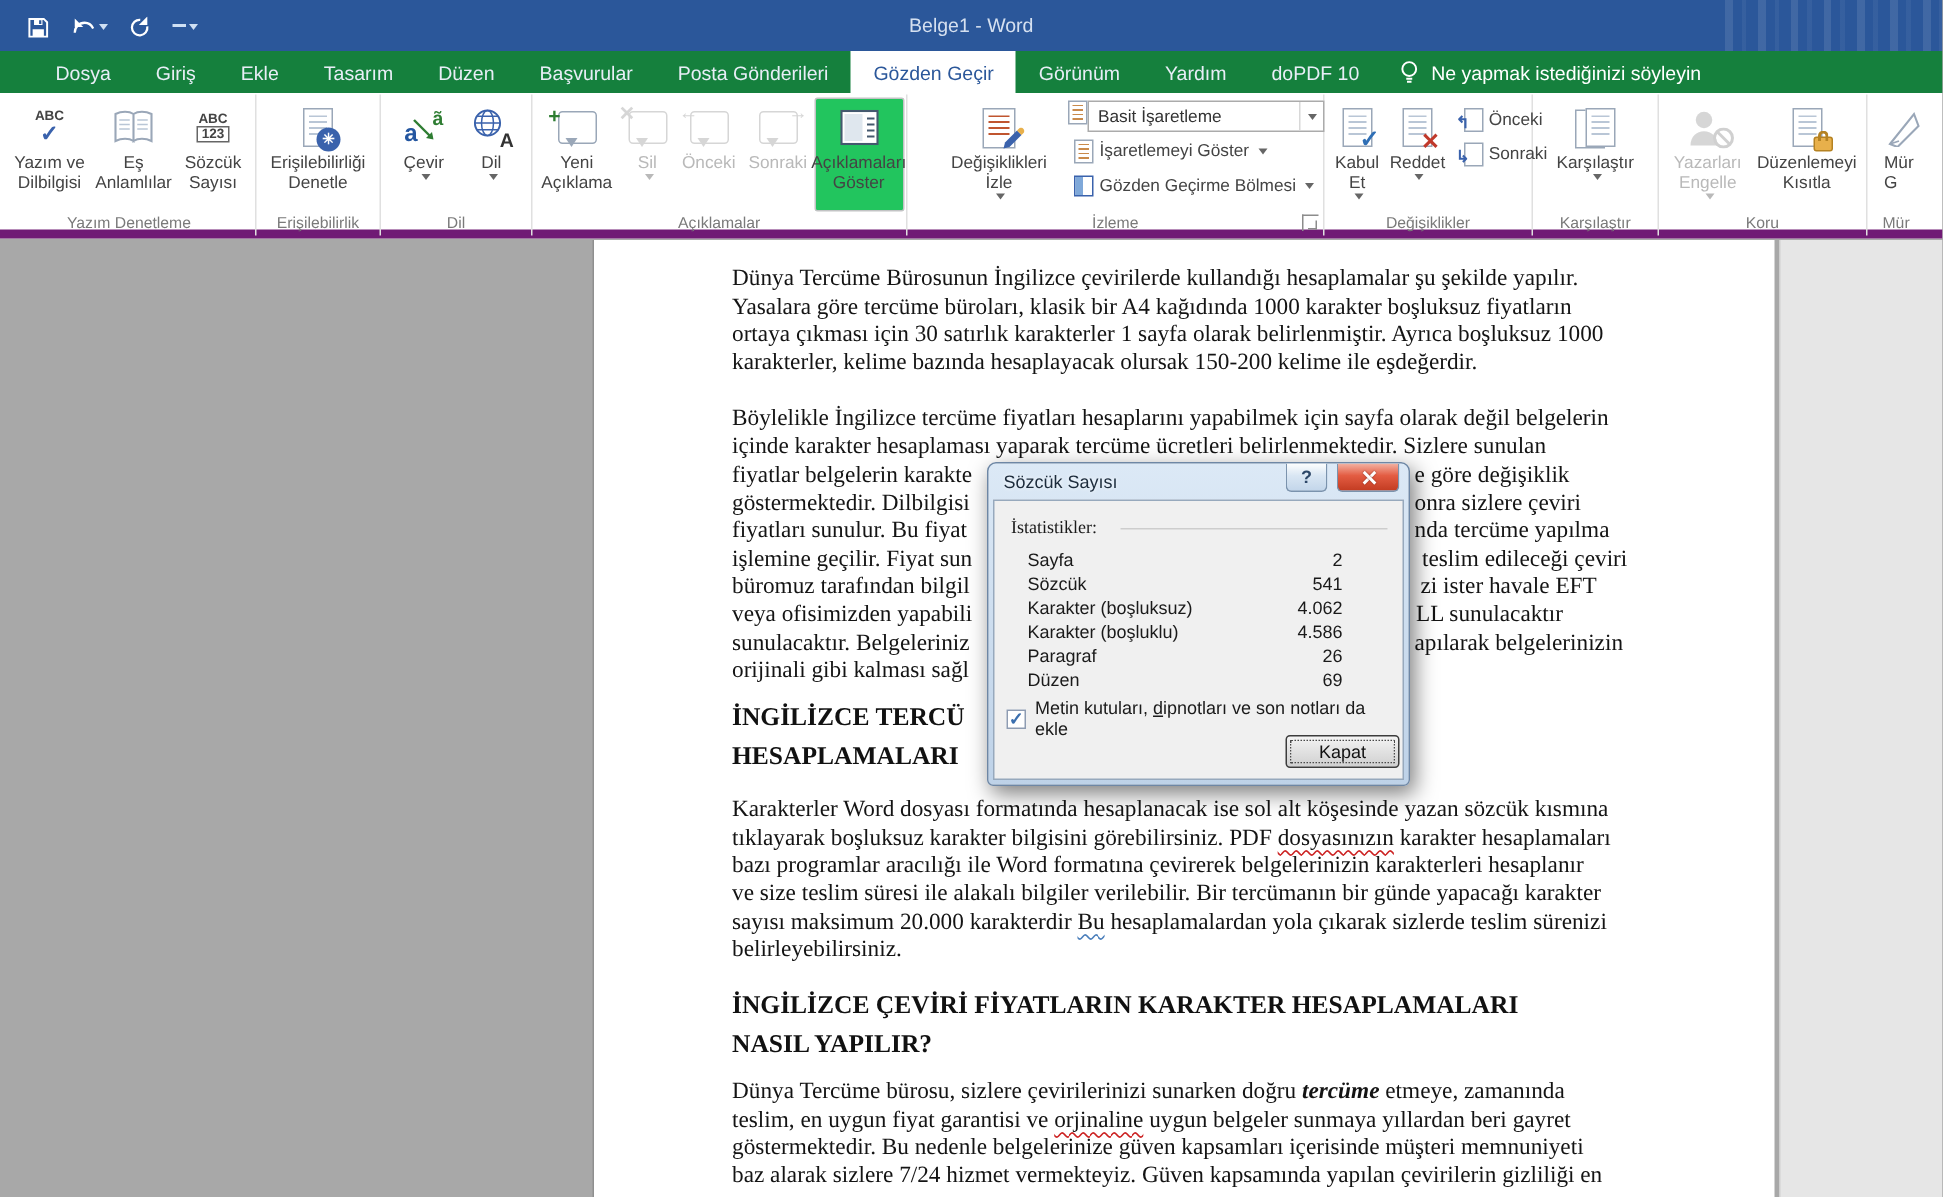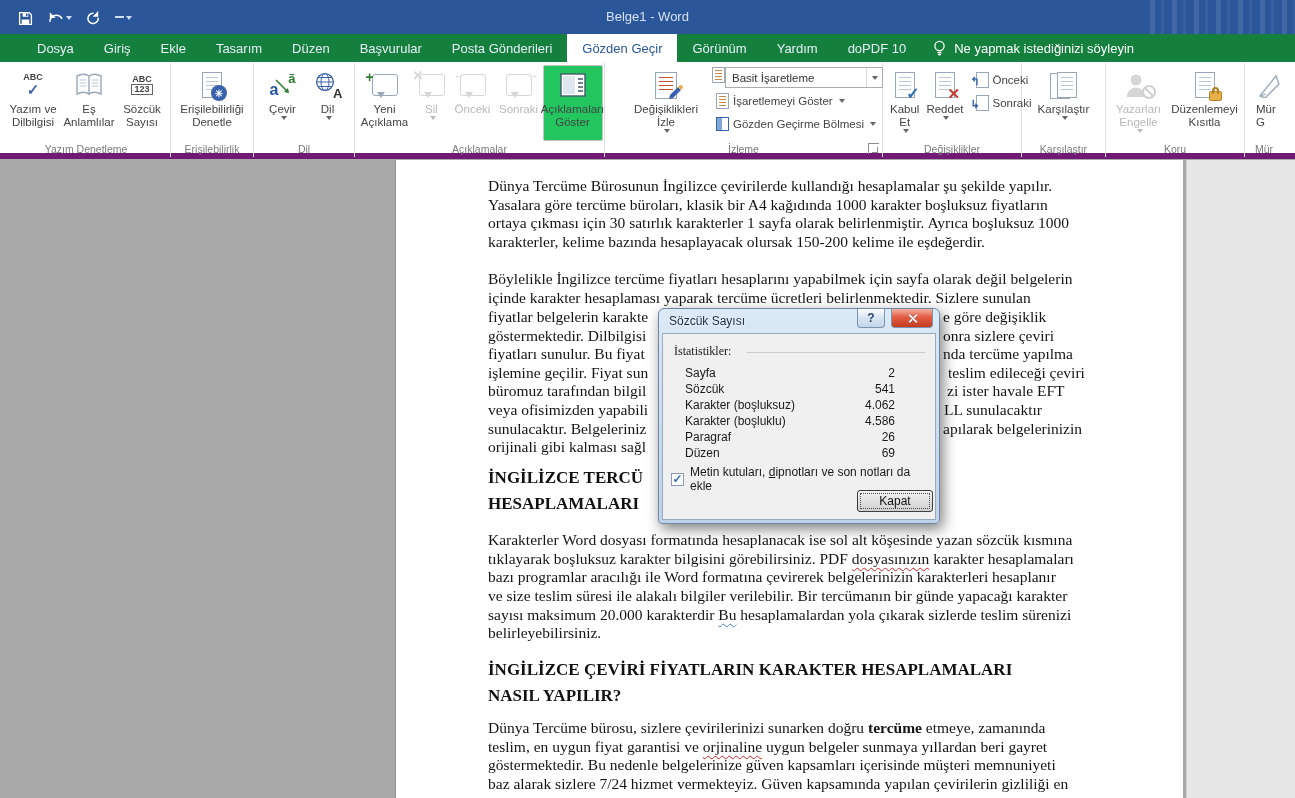--- a/index.html
+++ b/index.html
@@ -56,21 +56,21 @@
 
   
   #docarea{left:0;top:160px;width:1295px;height:638px;background:#a8a8a8;}
   #page{position:absolute;left:396px;top:0;width:787px;height:638px;background:#ffffff;box-shadow:-1px 0 0 #8f8f8f;}
   #rgutter{position:absolute;left:1186px;top:0;width:109px;height:638px;background:#e6e6e6;border-left:1px solid #cfcfcf;}
   .dl{position:absolute;left:92px;white-space:pre;font-family:"Liberation Serif",serif;font-size:15.5px;color:#141414;line-height:17px;}
   .dh{position:absolute;left:92px;white-space:pre;font-family:"Liberation Serif",serif;font-size:17px;font-weight:bold;color:#111;}
   .rfrag{position:absolute;left:455px;top:0;white-space:pre;}
   .sp-red{text-decoration:underline wavy #cc2222 1px;text-underline-offset:3px;}
   .sp-blue{text-decoration:underline wavy #4a7ebb 1px;text-underline-offset:3px;}
-  .bi{font-weight:bold;}
+  .bi{font-weight:bold;font-style:italic;}
 
   
   #dlg{left:658px;top:148px;width:282px;height:216px;border:1px solid #6e87a5;border-radius:6px 6px 4px 4px;
        background:linear-gradient(#dce9f6,#bed2e8);box-shadow:3px 5px 14px rgba(0,0,0,.5);z-index:50;}
   #dlg-title{position:absolute;left:10px;top:5px;font-size:12px;color:#1d2c3c;text-shadow:0 0 3px #fff;}
   .tbtn{position:absolute;top:0px;height:19px;border:1px solid #7b93ad;border-top:none;display:flex;align-items:center;justify-content:center;cursor:pointer;}
   #dlg-help{left:198px;width:28px;background:linear-gradient(#fdfefe,#d9e6f3 45%,#c3d6ea);border-radius:0 0 4px 4px;color:#2c4768;font-size:12px;font-weight:bold;}
   #dlg-close{left:232px;width:42px;background:linear-gradient(#f3b2a2,#e35c42 45%,#c33c22);border-radius:0 0 4px 4px;}
   .xglyph{position:relative;width:11px;height:11px;}
   .xglyph::before,.xglyph::after{content:"";position:absolute;left:5px;top:0;width:2px;height:11px;background:#fff;box-shadow:0 0 1px #7a1e10;}

